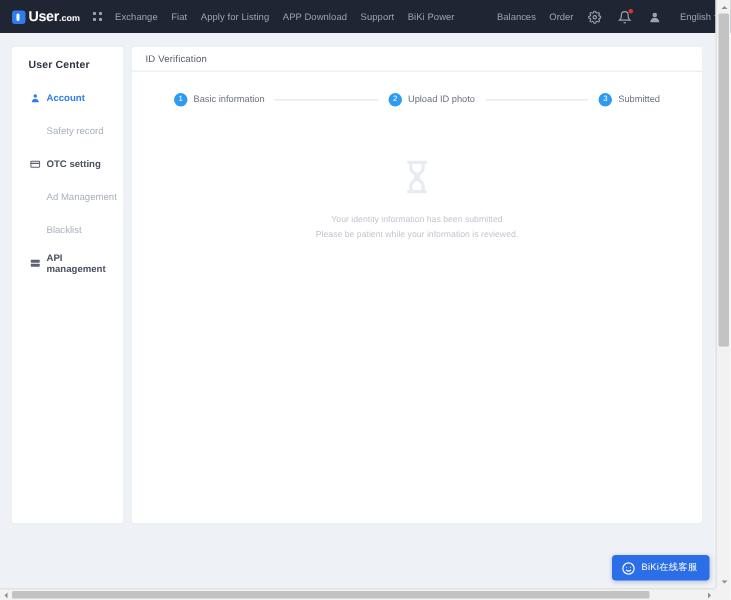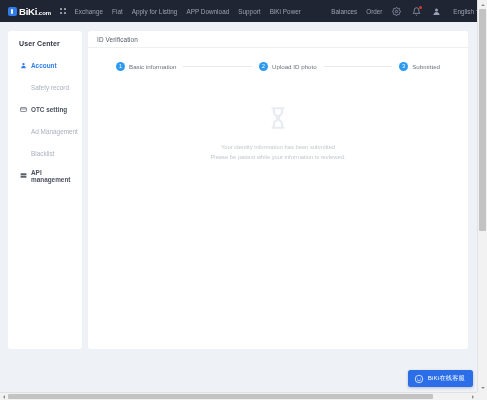--- a/index.html
+++ b/index.html
@@ -411,21 +411,21 @@
     z-index: 51;
   }
 </style>
 </head>
 <body>
 
 <div class="navbar">
 
   <div class="brand">
     <span class="brand-mark"></span>
-    <span class="brand-text"><span>BiKi</span><span class="dom">.com</span></span>
+    <span class="brand-text"><span>User</span><span class="dom">.com</span></span>
   </div>
 
   <span class="grid-icon">
     <i></i>
     <i></i>
     <i></i>
     <i></i>
   </span>
 
   <div class="nav-links">

